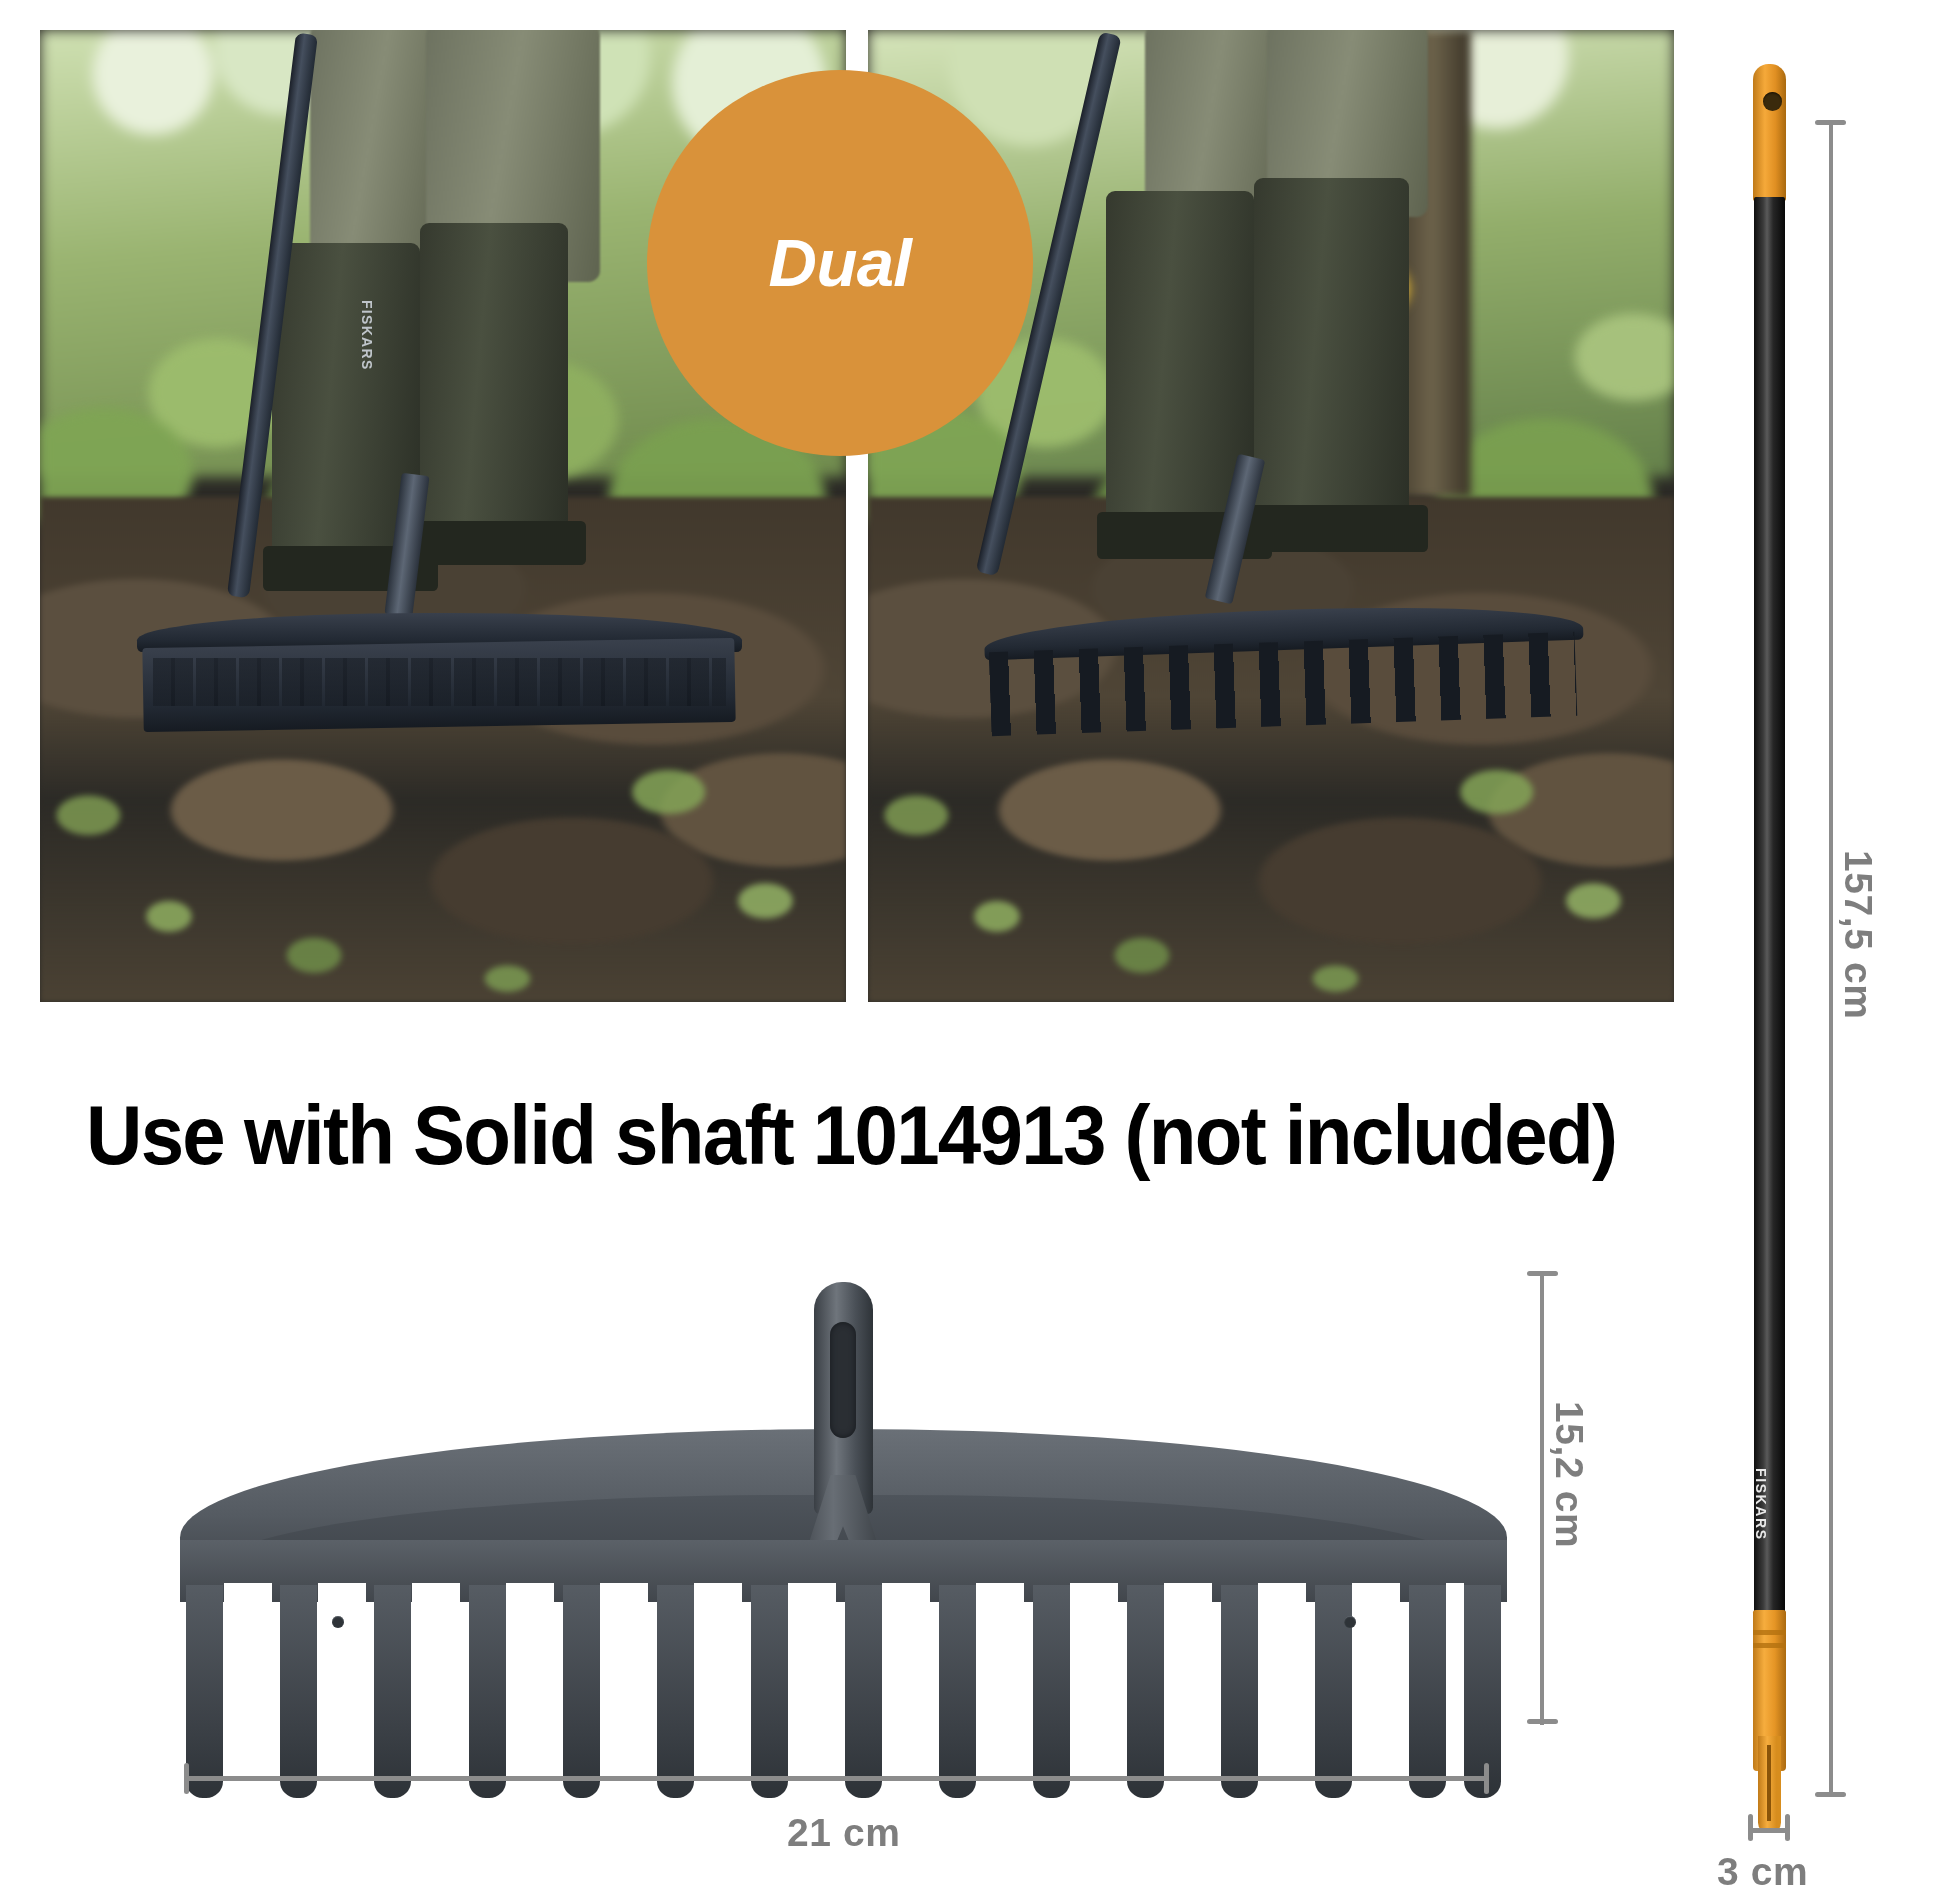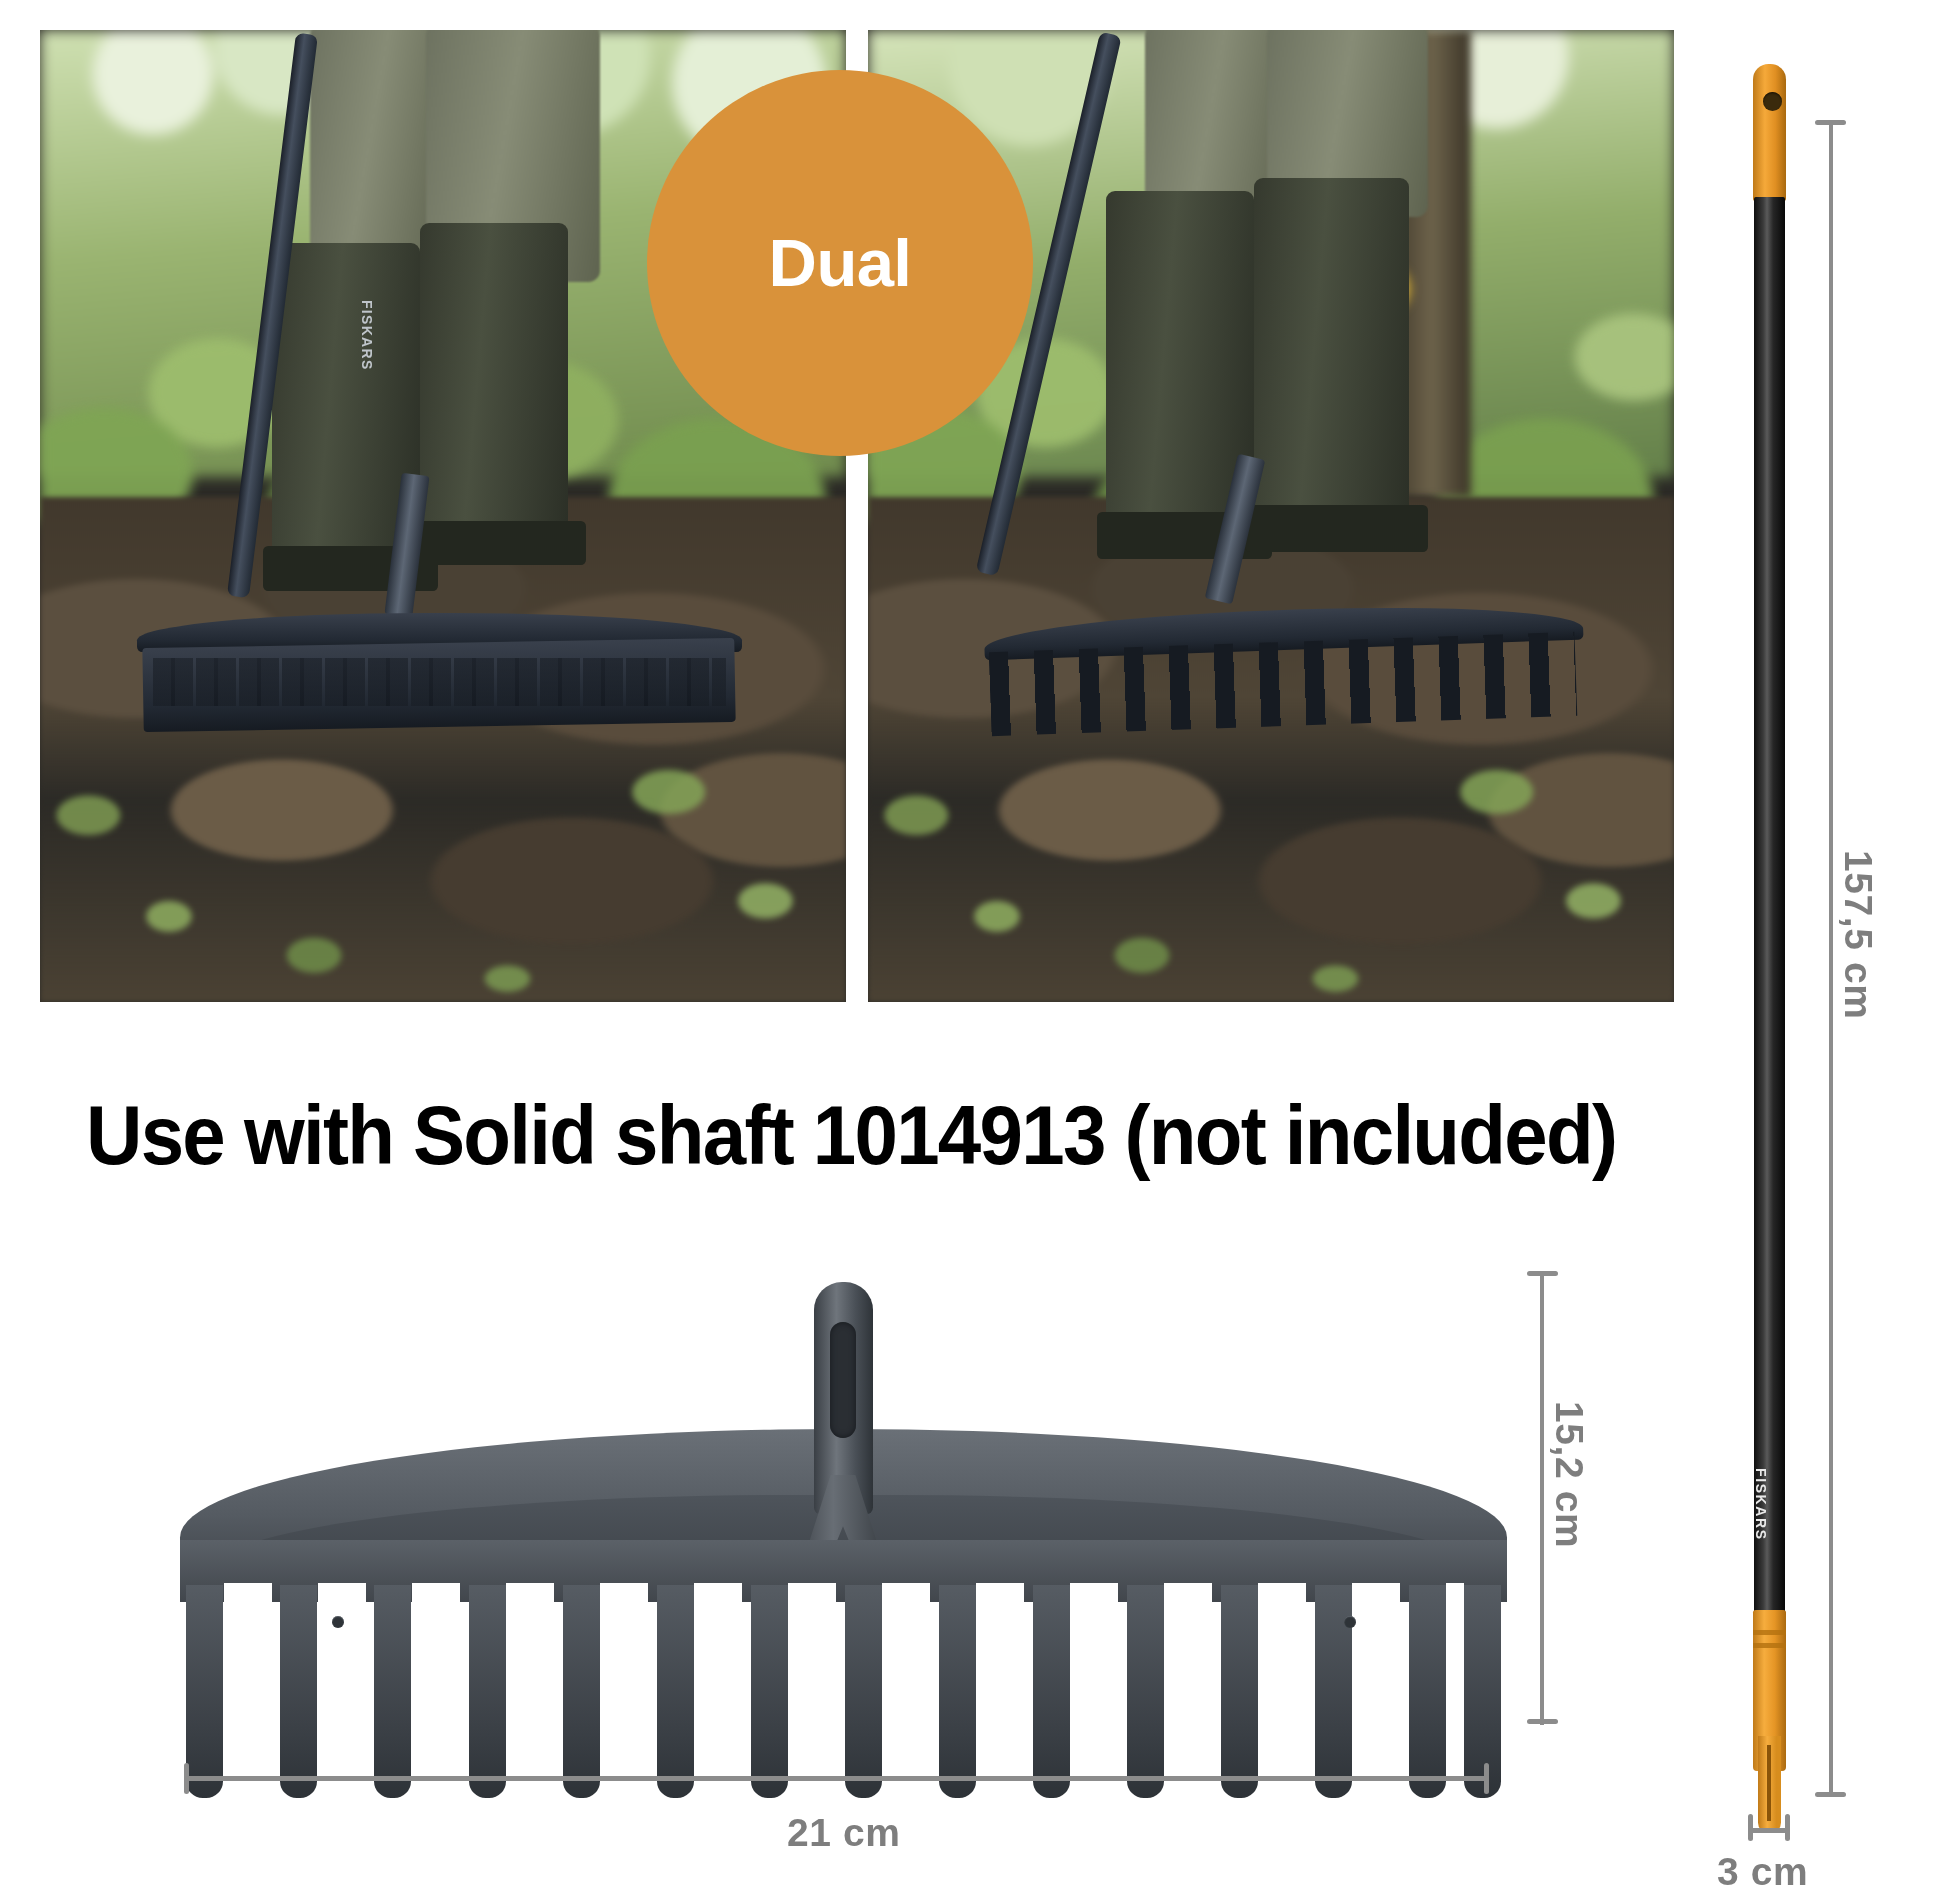--- a/index.html
+++ b/index.html
@@ -68,21 +68,21 @@
               white-space:nowrap;opacity:.9;}
   .collar{position:absolute;background:linear-gradient(90deg,#2a313b,#5d6775 45%,#2b323c);
           border-radius:3.9px;}
   .headbar{position:absolute;background:linear-gradient(180deg,#39404c,#222933 70%,#161b22);}
 
   
   #dual-badge{position:absolute;left:647px;top:70px;width:386px;height:386px;
     border-radius:50%;background:#d9923a;display:flex;align-items:center;
     justify-content:center;z-index:8;}
   #dual-badge .txt{color:#fff;font-weight:700;font-size:67px;line-height:1.08;
-    text-align:right;letter-spacing:-0.6px;}
+    text-align:right;letter-spacing:-0.6px;font-style:italic;}
 
   
   #headline{position:absolute;left:86px;top:1087px;
     font-size:84px;font-weight:700;color:#000;letter-spacing:-1.9px;white-space:nowrap;
     font-stretch:condensed;transform:scaleX(.93);transform-origin:left center;}
 
   
   #rake-head{position:absolute;left:180px;top:1282px;width:1327px;height:515px;}
   .rh-socket{position:absolute;left:calc(50% - 30px);top:0;width:59px;height:232px;
      background:linear-gradient(90deg,#3a3f45,#6f757c 38%,#4a5057 70%,#2e3338);

